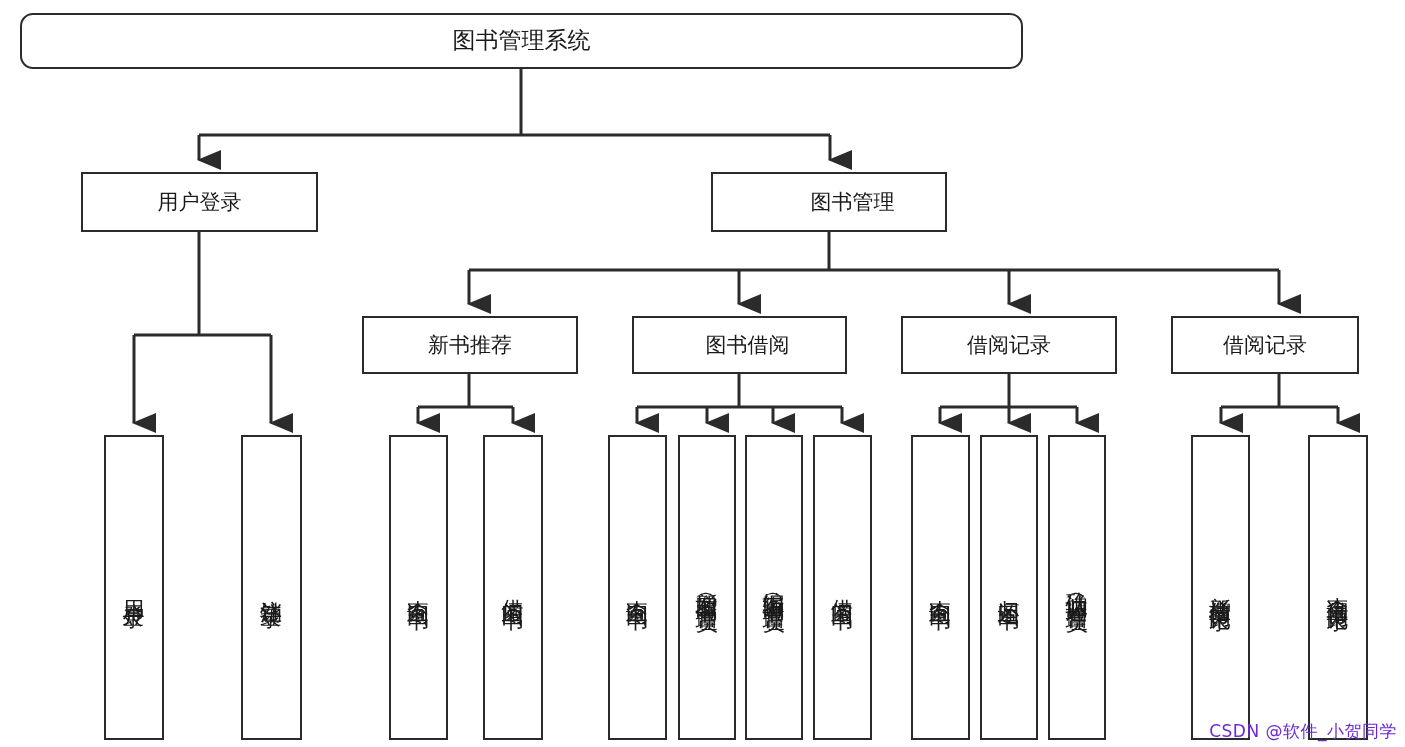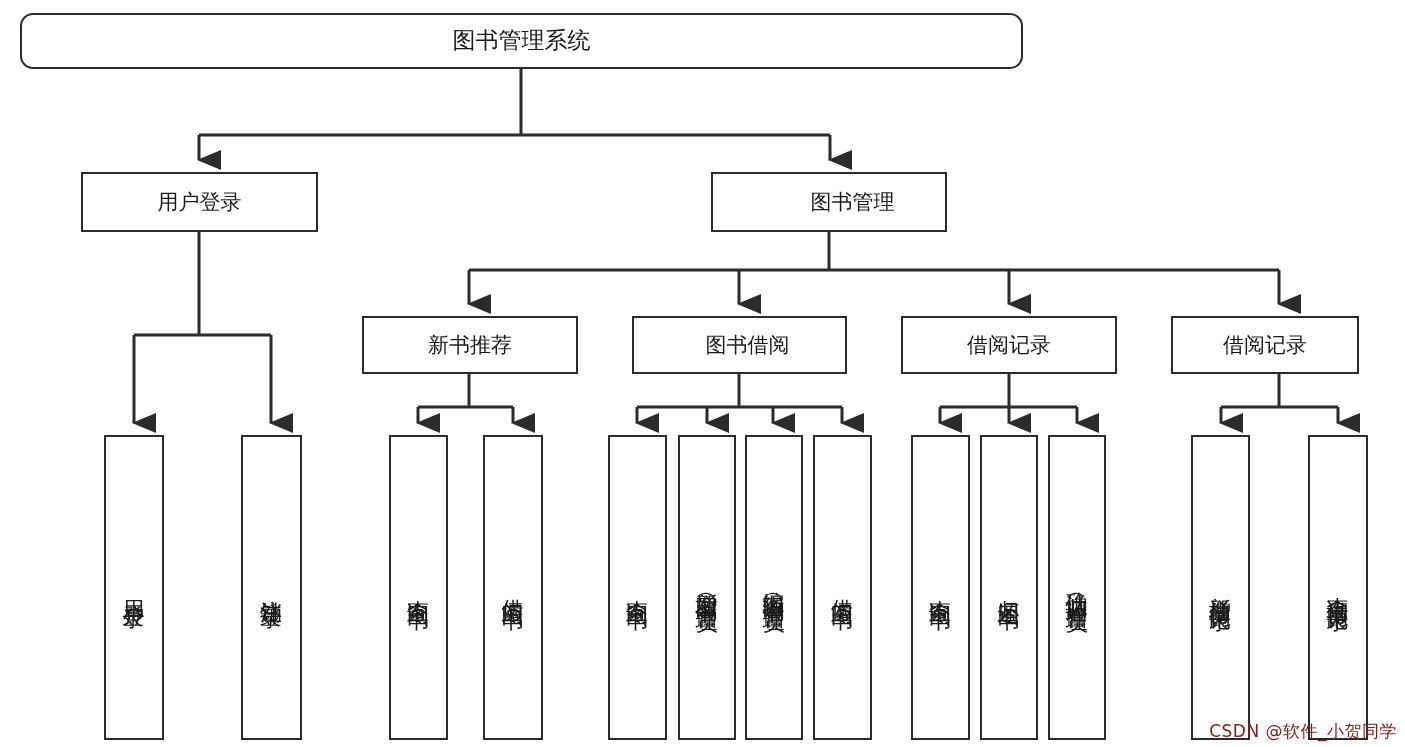--- a/index.html
+++ b/index.html
@@ -9,21 +9,21 @@
   svg.edges{position:absolute;left:0;top:0;width:1405px;height:747px;pointer-events:none;}
   .node{position:absolute;box-sizing:border-box;background:#ffffff;
         border:2px solid #2b2b2b;display:flex;align-items:center;justify-content:center;}
   .node .lbl{color:#1a1a1a;line-height:1.18;text-align:center;white-space:pre-line;}
   .n-title .lbl{font-size:23px;}
   .n-l2 .lbl{font-size:21px;}
   .n-l3 .lbl{font-size:21px;}
   .n-leaf{align-items:center;justify-content:center;}
   .n-leaf .lbl{font-size:22px;writing-mode:vertical-rl;text-orientation:upright;
                letter-spacing:3px;line-height:1.05;max-height:292px;}
-  #watermark{position:absolute;right:8px;bottom:4px;font-size:17px;color:#7f1d1d;
+  #watermark{position:absolute;right:8px;bottom:4px;font-size:17px;color:#6d28d9;
              letter-spacing:0.5px;white-space:nowrap;}
 </style>
 </head>
 <body>
 
 <div id="canvas">
 
   <svg class="edges" viewBox="0 0 1405 747" xmlns="http://www.w3.org/2000/svg">
     <defs>
       <marker id="arr" viewBox="0 0 12 12" refX="6" refY="11" markerWidth="8" markerHeight="11" orient="auto-start-reverse">

